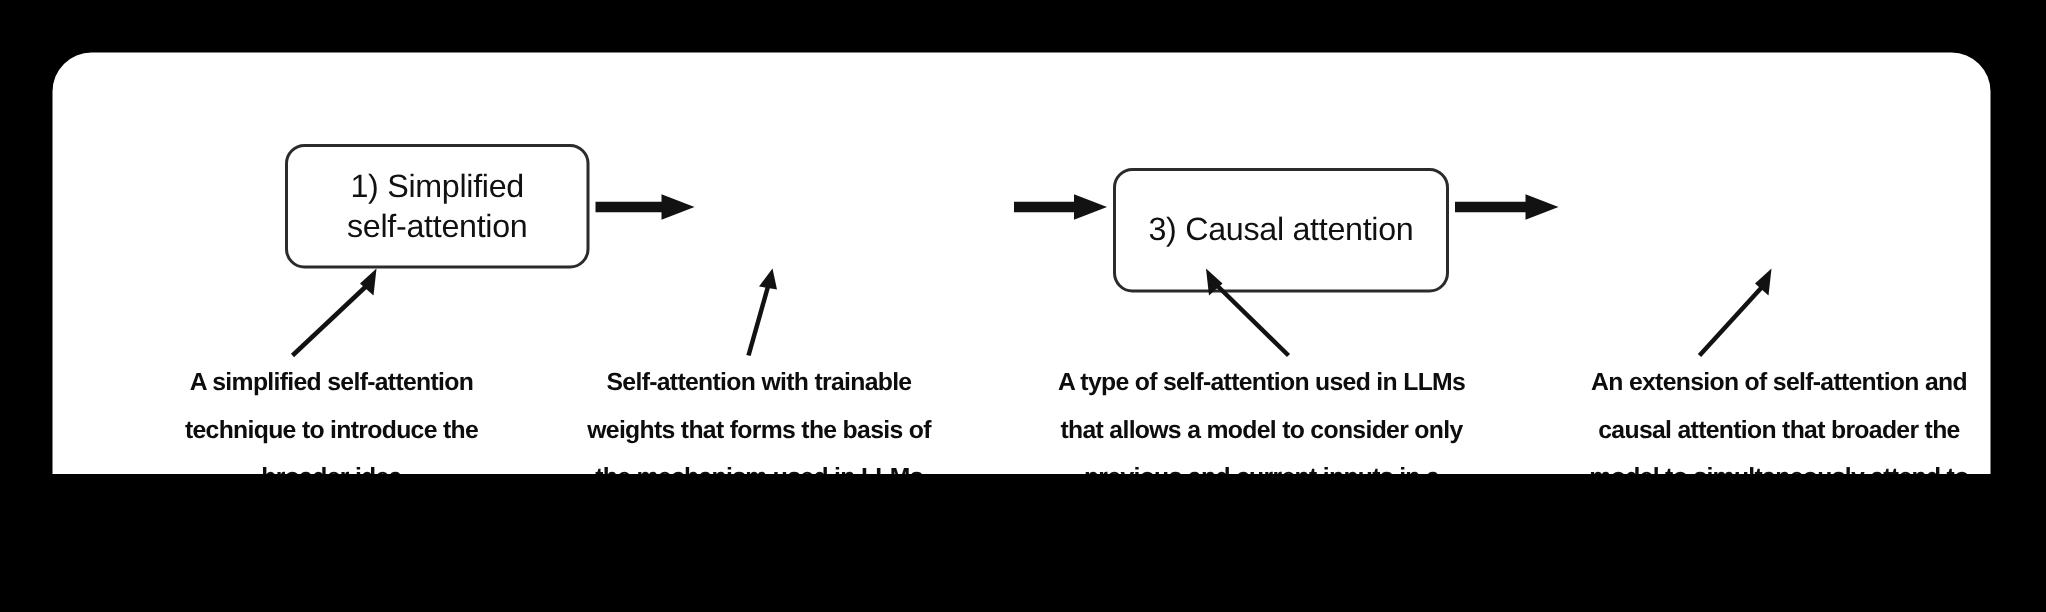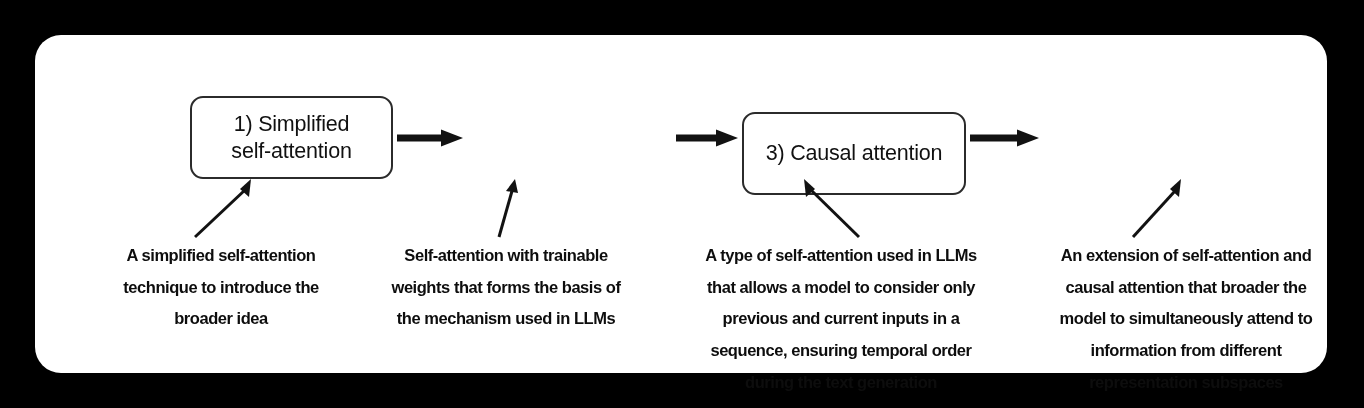--- a/index.html
+++ b/index.html
@@ -3,21 +3,21 @@
 <meta charset="utf-8">
 <style>
   html, body {
     margin: 0;
     padding: 0;
     background: #000000;
   }
   #screenshot {
     position: relative;
     width: 1364px;
-    height: 408px;
+    height: 316px;
     background: #000000;
     overflow: hidden;
     font-family: "Liberation Sans", sans-serif;
   }
   #card {
     position: absolute;
     left: 35px;
     top: 35px;
     width: 1292px;
     height: 338px;

